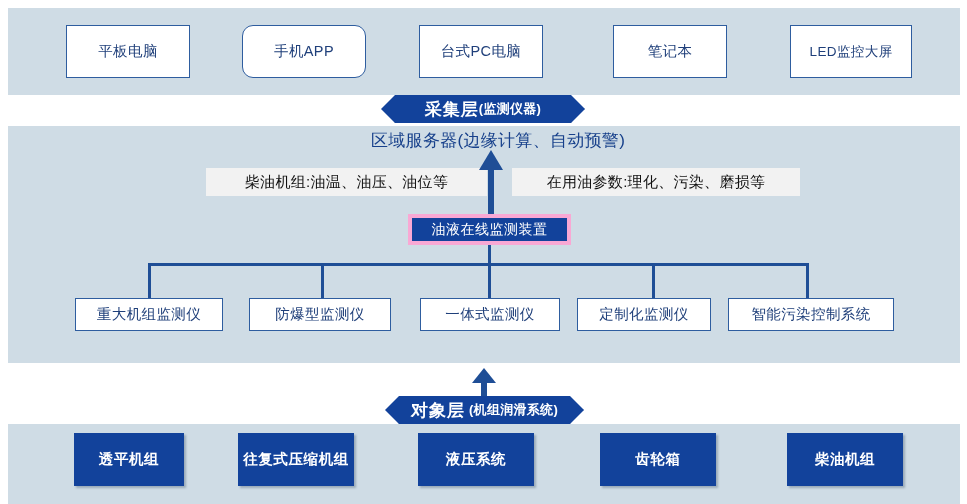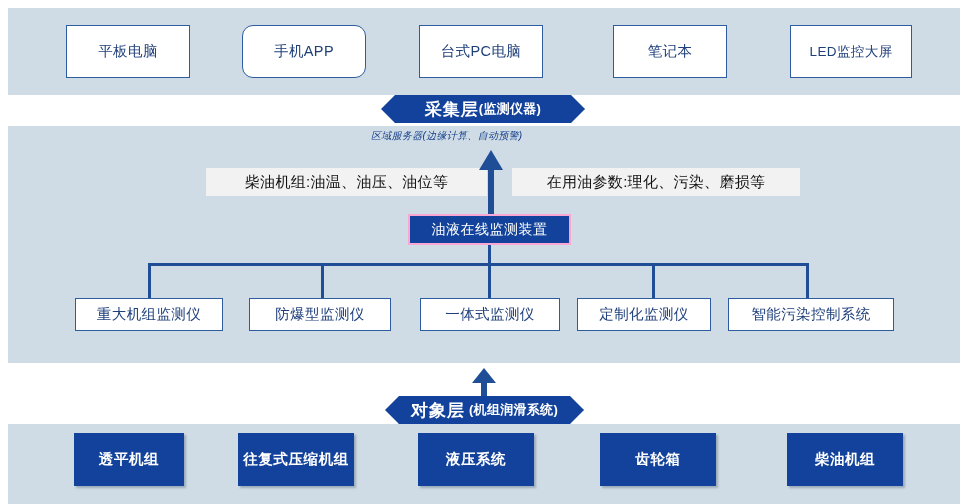--- a/index.html
+++ b/index.html
@@ -57,21 +57,21 @@
     white-space: nowrap;
     box-shadow: 2px 2px 2px rgba(90,110,130,0.45);
   }
 
   
   #device-box {
     position: absolute;
     left: 408px; top: 214px;
     width: 163px; height: 31px;
     background: #12429b;
-    border: 2px solid #f9a8d4;
+    border: 4px solid #f9a8d4;
     box-sizing: border-box;
     display: flex; align-items: center; justify-content: center;
     color: #ffffff;
     font-size: 14px;
     letter-spacing: 0.5px;
     white-space: nowrap;
   }
 
   
   .chip {
@@ -95,24 +95,23 @@
     white-space: nowrap;
     box-shadow: 2px 2px 2px rgba(90,110,130,0.4);
   }
   .hexbanner .big  { font-size: 17px; font-weight: bold; letter-spacing: 1px; }
   .hexbanner .sub  { font-size: 13px; font-weight: bold; letter-spacing: 0.3px; }
 
   
   .plaintext {
     position: absolute;
     color: #17408b;
-    font-size: 10px;
+    font-size: 17px;
     letter-spacing: 0.3px;
     white-space: nowrap;
-    font-style: italic;
   }
 
   
   .line {
     position: absolute;
     background: #1f4e96;
   }
   .hline { height: 2px; }
   .vline { width: 2px; }
 

